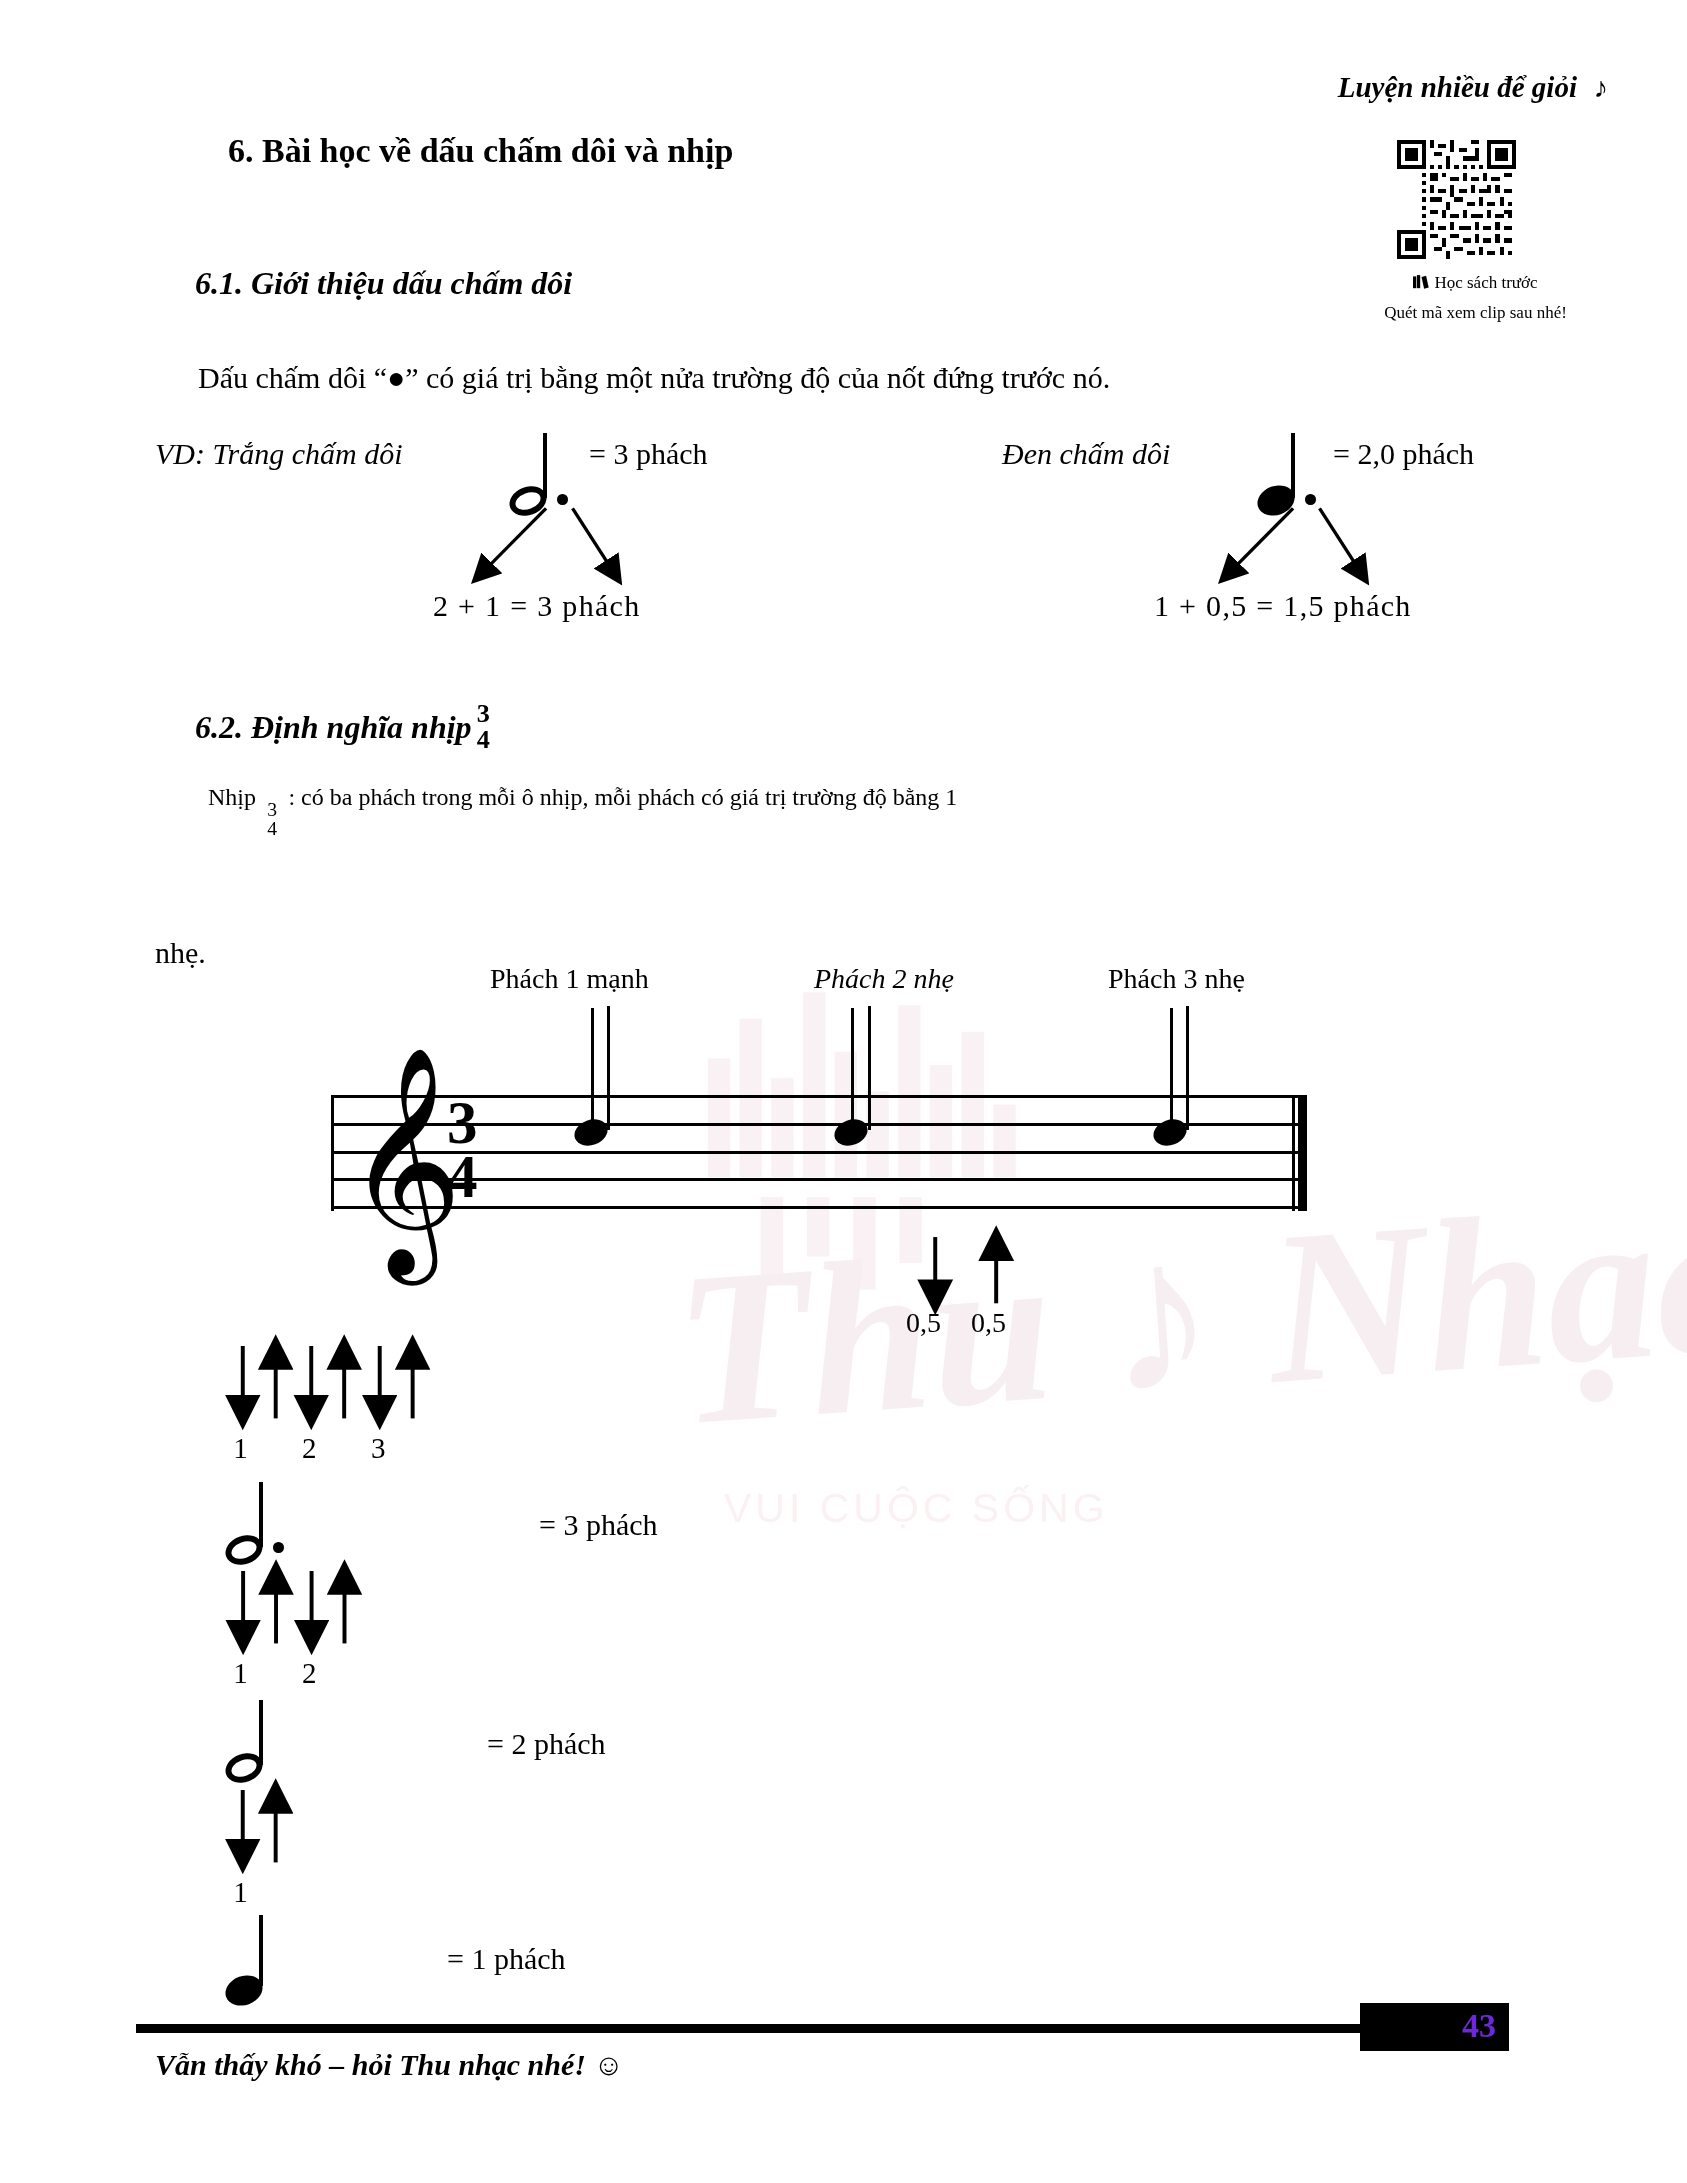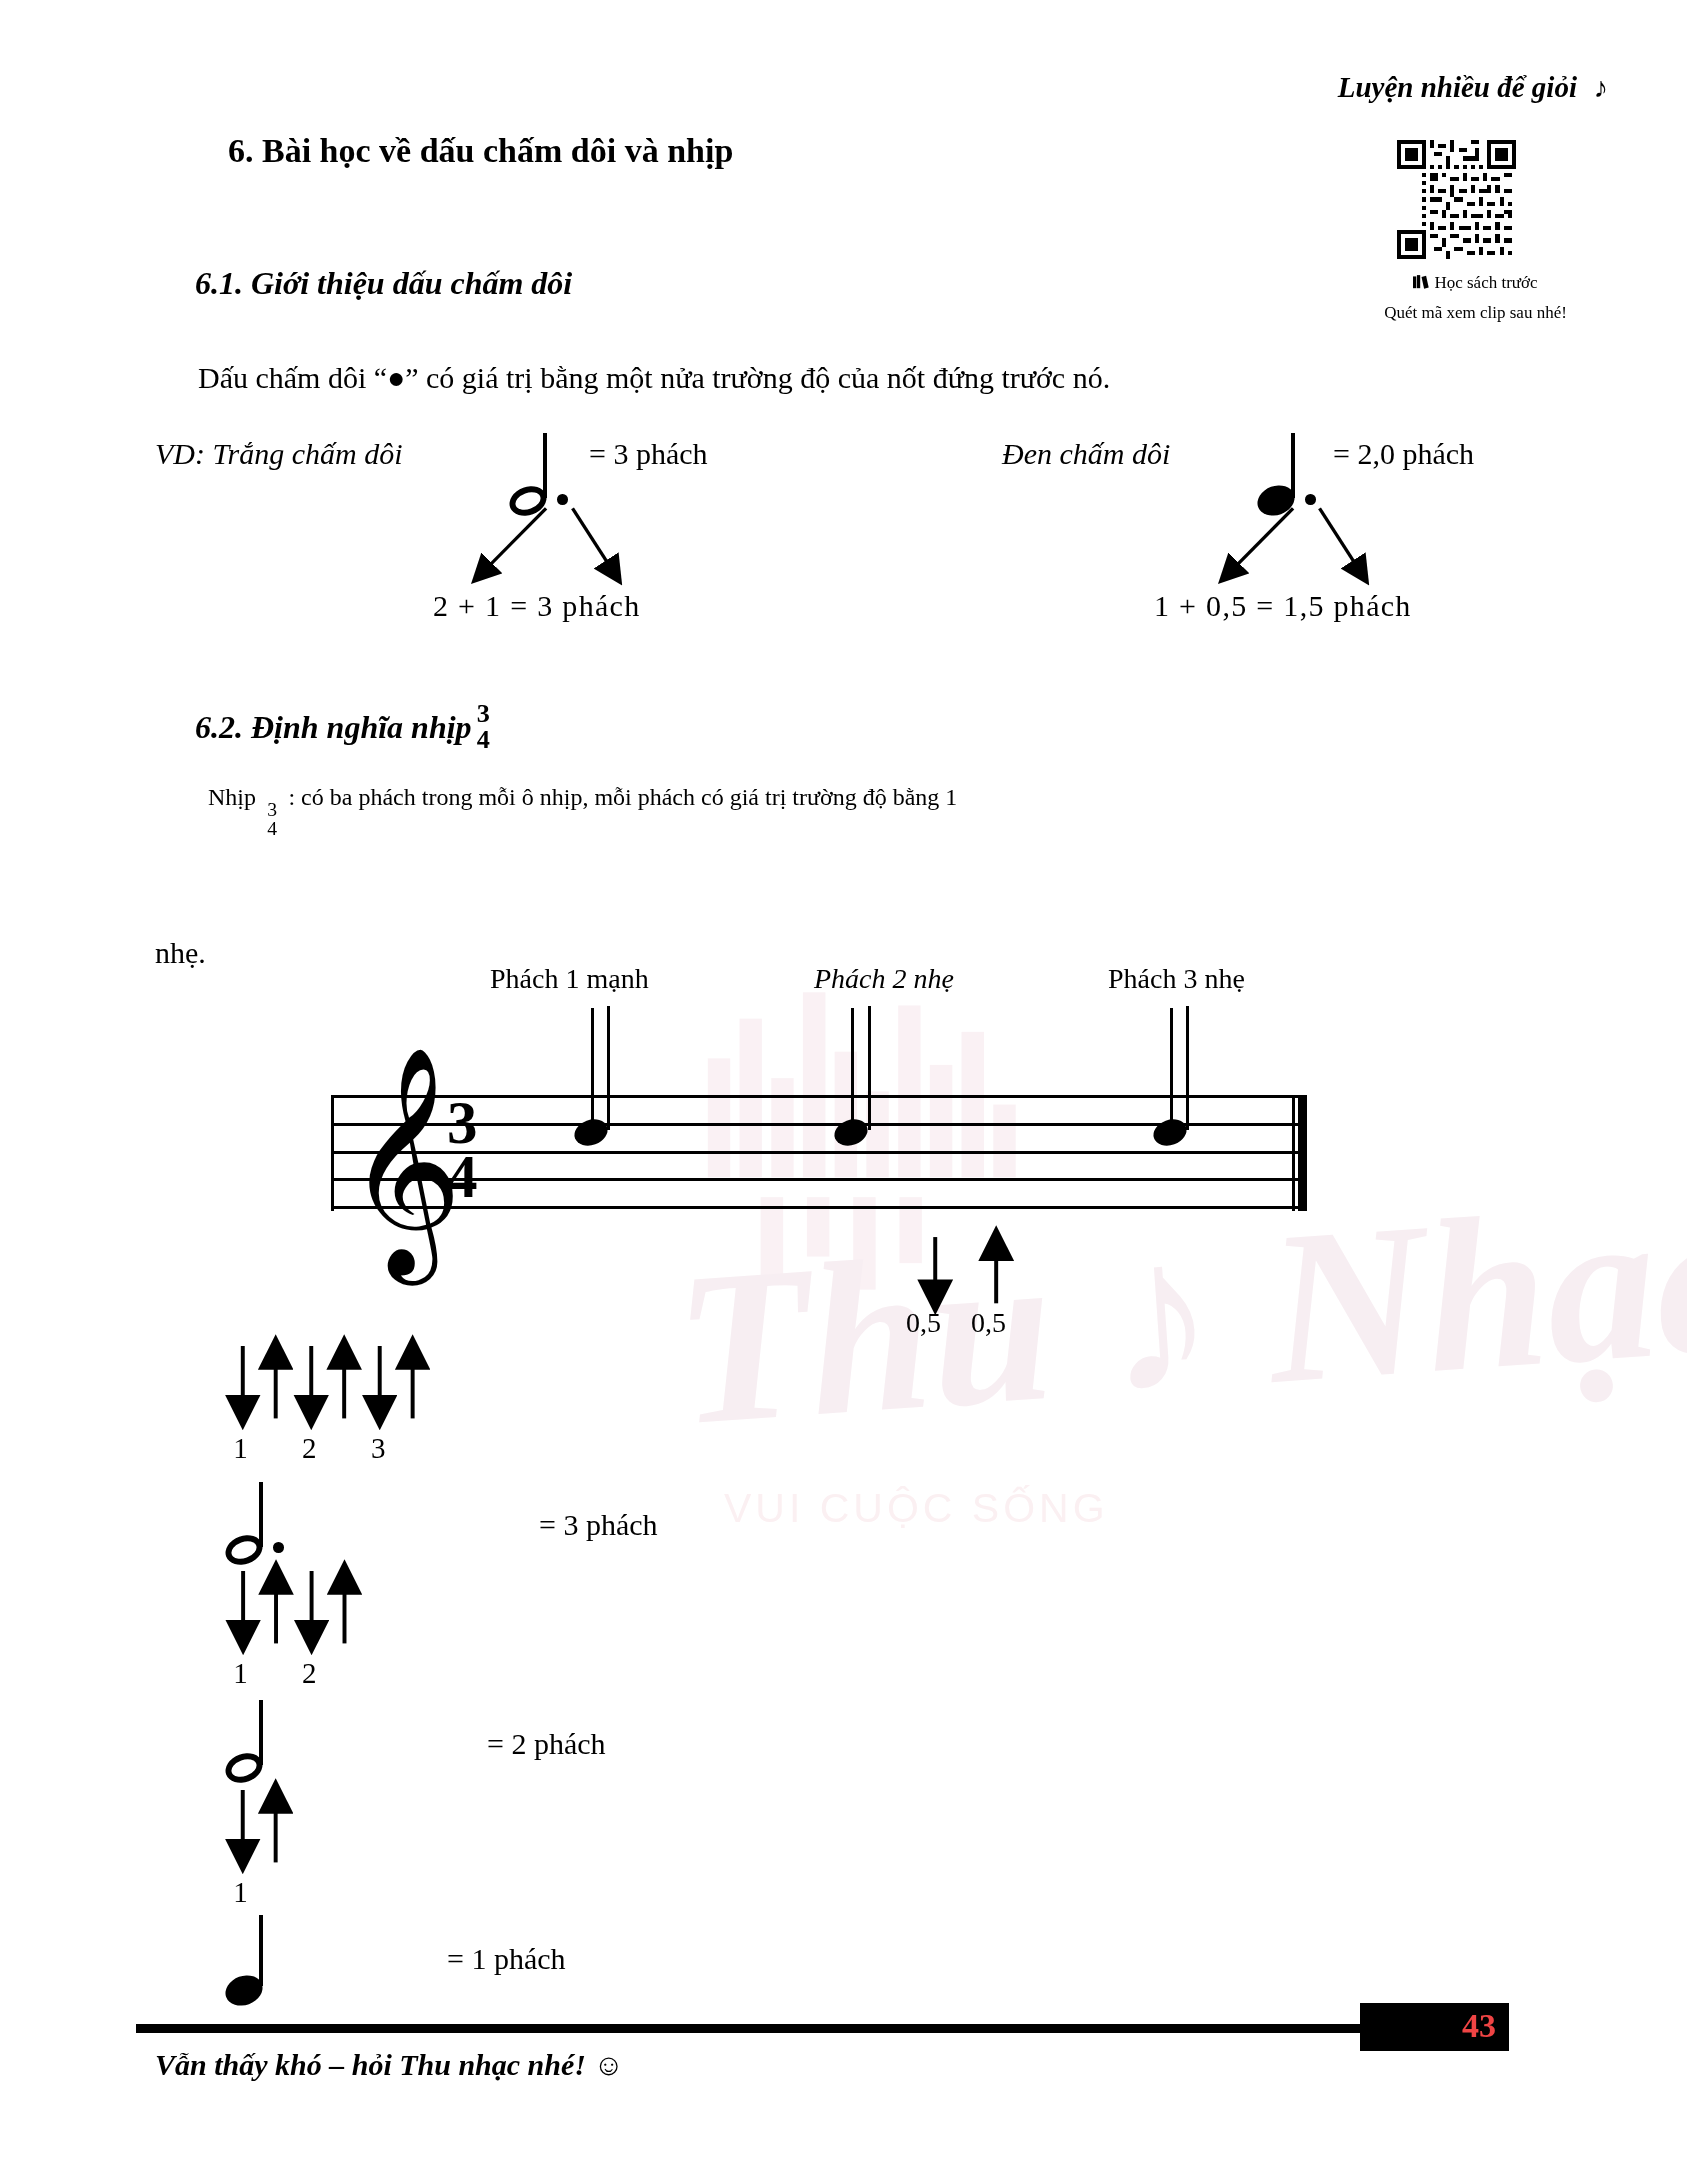--- a/index.html
+++ b/index.html
@@ -170,21 +170,21 @@
 
   
   .foot-rule{
     position:absolute;left:136px;top:2024px;width:1323px;height:9.3px;background:#000;z-index:2;
   }
   .foot-pagebox{
     position:absolute;left:1360px;top:2003px;width:149px;height:48px;background:#000;z-index:3;
   }
   .foot-pagenum{
     position:absolute;left:1360px;top:2007px;width:136px;text-align:right;
-    color:#ef4444;font-weight:700;font-size:34px;z-index:4;
+    color:#6d28d9;font-weight:700;font-size:34px;z-index:4;
   }
   .foot-text{
     position:absolute;left:155px;top:2048px;
     font-style:italic;font-weight:700;font-size:30px;white-space:nowrap;z-index:2;
   }
 
   
   svg{overflow:visible;}
 </style>
 </head>

